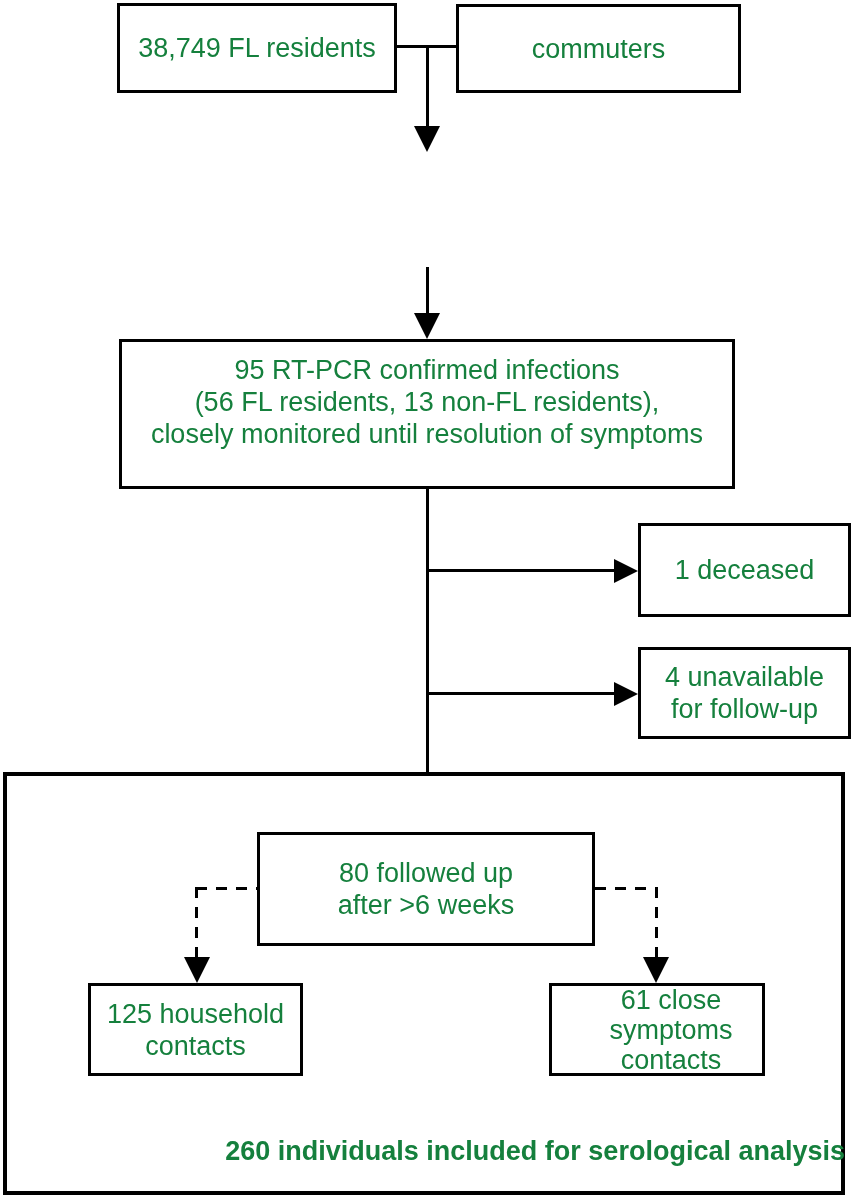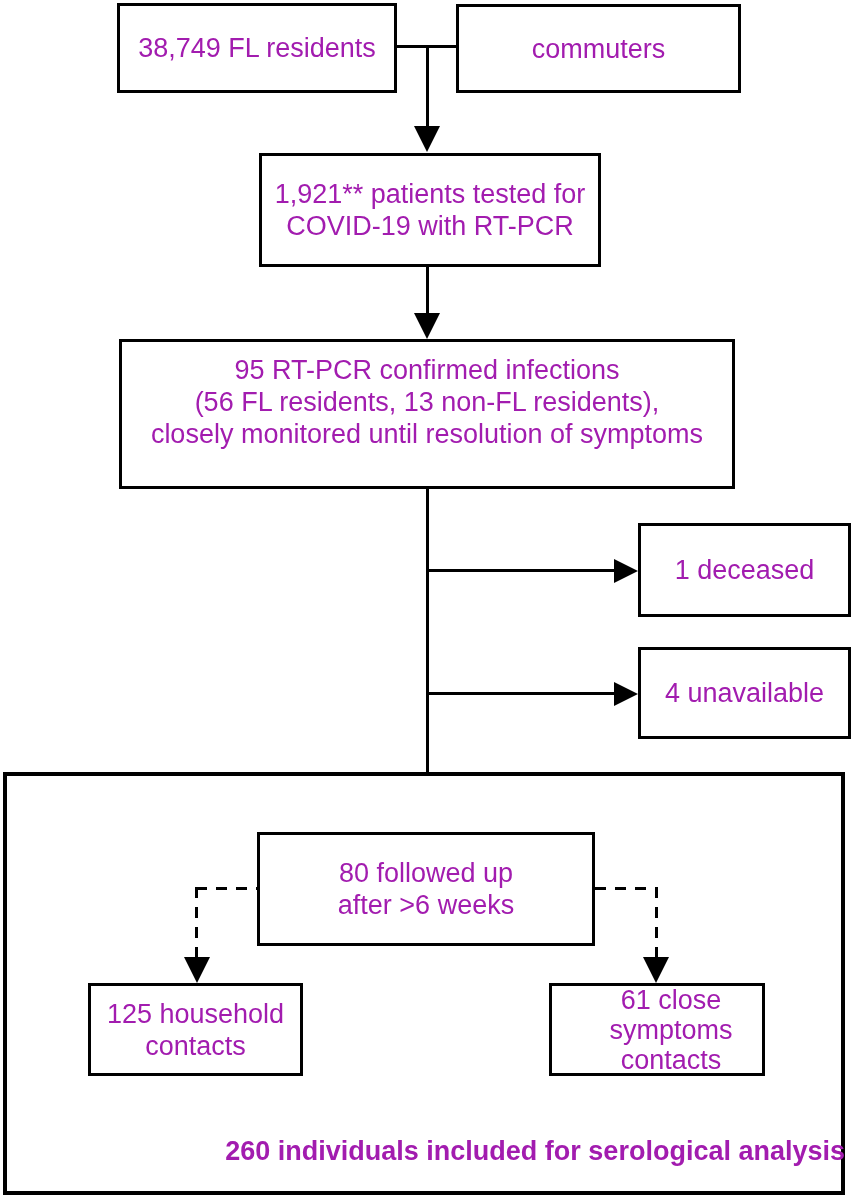--- a/index.html
+++ b/index.html
@@ -1,21 +1,21 @@
 <!DOCTYPE html>
 <html><head>
 <meta charset="utf-8">
 <style>
   html,body{margin:0;padding:0;background:#ffffff;}
   .canvas{
     position:relative;
     width:856px;height:1199px;
     background:#ffffff;
     font-family:"Liberation Sans", sans-serif;
-    color:#a21caf;
+    color:#15803d;
     overflow:hidden;
   }
   .box{
     position:absolute;
     box-sizing:border-box;
     border:3px solid #000000;
     background:#ffffff;
     display:flex;
     align-items:center;
     justify-content:center;
@@ -79,26 +79,20 @@
   <div class="box" style="left:456px;top:4px;width:285px;height:89px">
     <div class="box-text">
       <span class="ln">commuters</span>
     </div>
   </div>
 
   <div class="hline" style="left:397px;top:45px;width:59px"></div>
   <div class="vline" style="left:426px;top:45px;height:83px"></div>
   <div class="arrow-down" style="left:414px;top:126px"></div>
 
-  <div class="box" style="left:259px;top:153px;width:342px;height:114px">
-    <div class="box-text">
-      <span class="ln">1,921** patients tested for</span>
-      <span class="ln">COVID-19 with RT-PCR</span>
-    </div>
-  </div>
 
   <div class="vline" style="left:426px;top:267px;height:48px"></div>
   <div class="arrow-down" style="left:414px;top:313px"></div>
 
   <div class="box bias-top" style="left:119px;top:339px;width:616px;height:150px">
     <div class="box-text">
       <span class="ln">95 RT-PCR confirmed infections</span>
       <span class="ln">(56 FL residents, 13 non-FL residents),</span>
       <span class="ln">closely monitored until resolution of symptoms</span>
     </div>
@@ -113,20 +107,21 @@
     <div class="box-text">
       <span class="ln">1 deceased</span>
     </div>
   </div>
 
   <div class="hline" style="left:427px;top:692px;width:188px"></div>
   <div class="arrow-right" style="left:614px;top:682px"></div>
   <div class="box" style="left:638px;top:647px;width:213px;height:92px">
     <div class="box-text">
       <span class="ln">4 unavailable</span>
+      <span class="ln">for follow-up</span>
     </div>
   </div>
 
   <div class="box outer" style="left:3px;top:772px;width:842px;height:423px"></div>
 
   <div class="box" style="left:257px;top:832px;width:338px;height:114px">
     <div class="box-text">
       <span class="ln">80 followed up</span>
       <span class="ln">after &gt;6 weeks</span>
     </div>

